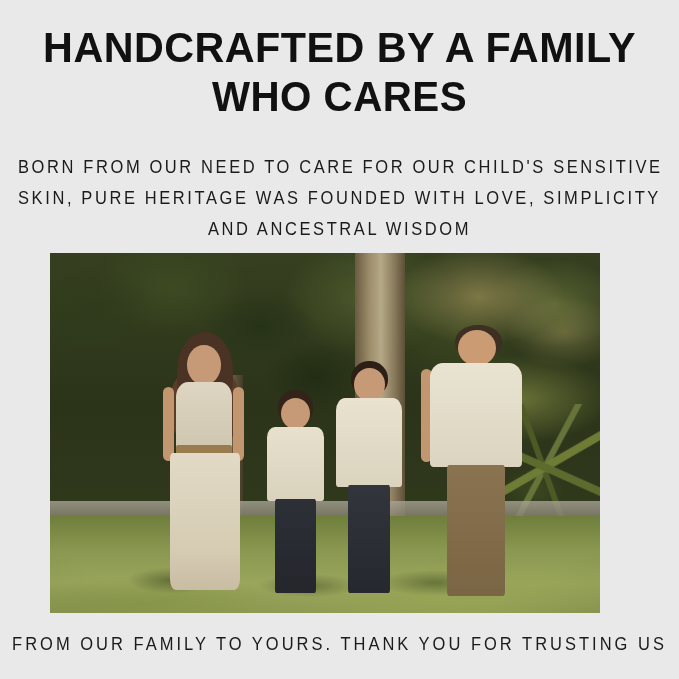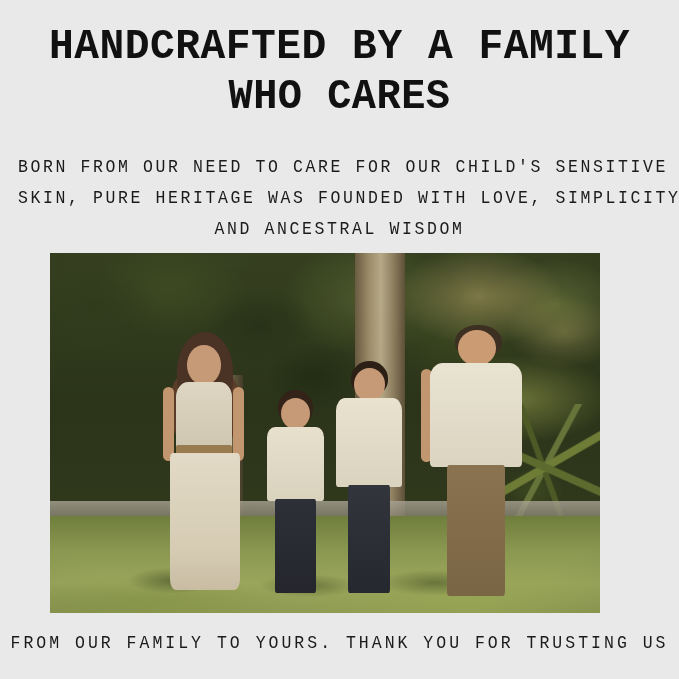--- a/index.html
+++ b/index.html
@@ -8,21 +8,20 @@
     background:#e9e9e9;
     font-family:"Liberation Sans", sans-serif;
     overflow:hidden;
     position:relative;
   }
 
   #card {
     position:absolute; left:0; top:0;
     width:679px; height:679px;
     background:#e9e9e9;
-    font-family:Liberation Mono, monospace;
   }
 
   
   #headline {
     position:absolute;
     left:0; top:22px;
     width:679px;
     text-align:center;
     color:#111111;
     font-weight:bold;

